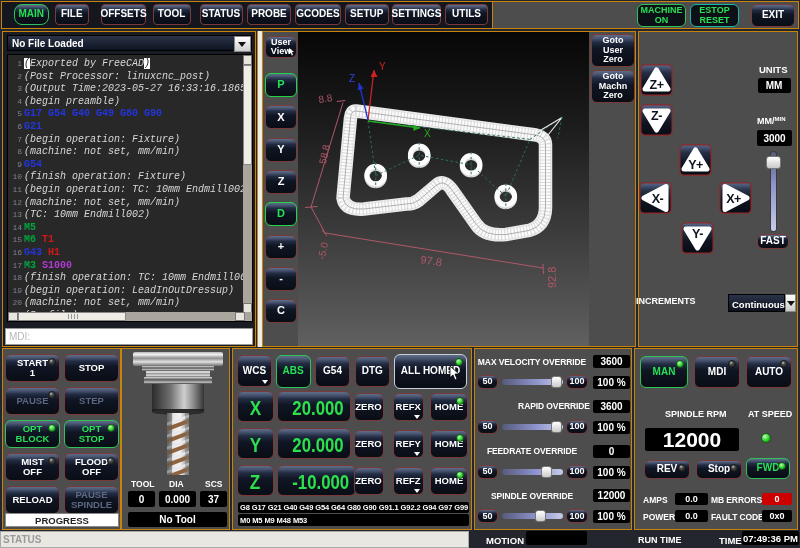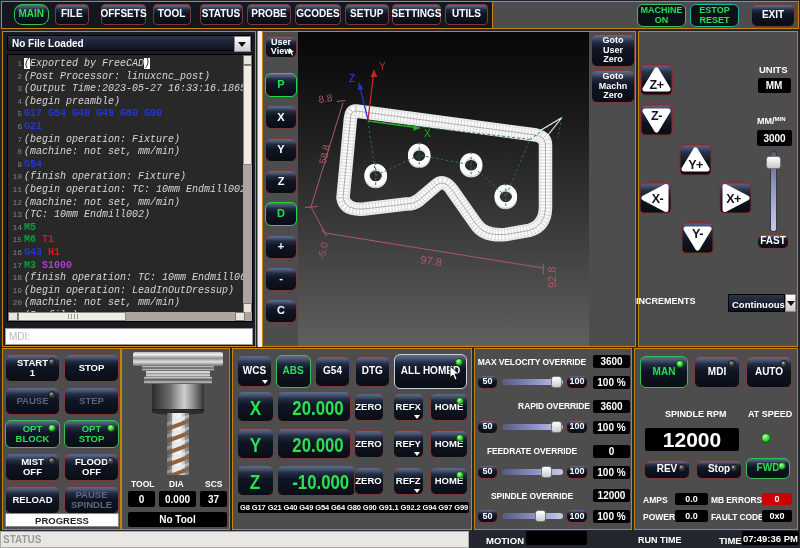--- a/index.html
+++ b/index.html
@@ -300,20 +300,21 @@
         <span style="display:inline-block;transform:scaleX(0.88);">Z</span>
       </div>
       <div class="btn" style="left:277px;top:464.5px;width:79px;height:31px;font-size:19.5px;color:#2ce04e;justify-content:flex-end;padding-right:6px;padding-top:4px;">
         <span style="display:inline-block;transform:scaleX(0.86);transform-origin:right center;">-10.000</span>
       </div>
       <div class="btn" style="left:353.5px;top:467px;width:30px;height:28px;font-size:9.5px;">ZERO</div>
       <div class="btn" style="left:392.5px;top:467px;width:31.5px;height:28px;font-size:9.5px;">REFZ<div style="position:absolute;right:3px;bottom:1px;width:0;height:0;border-left:3.5px solid transparent;border-right:3.5px solid transparent;border-top:4.5px solid #fff;"></div></div>
       <div class="btn" style="left:430px;top:467px;width:38px;height:28px;font-size:9.5px;">HOME<div class="led ledon"></div></div>
     </div>
 <div class="blk" style="left:238px;top:502px;width:231px;height:11px;font-size:7.5px;letter-spacing:-0.1px;justify-content:flex-start;padding-left:2px;white-space:nowrap;overflow:hidden;">G8 G17 G21 G40 G49 G54 G64 G80 G90 G91.1 G92.2 G94 G97 G99</div>
+<div class="blk" style="left:238px;top:514px;width:231px;height:12px;font-size:7.5px;letter-spacing:-0.1px;justify-content:flex-start;padding-left:2px;white-space:nowrap;overflow:hidden;">M0 M5 M9 M48 M53</div>
 
 <div class="p obord" style="left:474px;top:348px;width:158px;height:182px;background:#4d4d4d;"></div>
 <div id="ovr">
       <div class="lbl" style="left:477px;top:356.5px;width:110px;text-align:center;font-size:8.5px;letter-spacing:-0.1px;">MAX VELOCITY OVERRIDE</div>
       <div class="blk" style="left:593px;top:355px;width:37px;height:13px;font-size:10px;">3600</div>
       <div class="btn" style="left:477px;top:375px;width:21px;height:14px;font-size:9px;">50</div>
       <div class="p" style="left:502px;top:379px;width:61px;height:6px;border-radius:3px;background:linear-gradient(90deg,#565a7a,#8d93cc 55%,#c7cbe8 100%);"></div>
       <div class="p" style="left:550.68px;top:376px;width:11px;height:12px;border-radius:3px;background:linear-gradient(180deg,#fff,#ccc);border:1px solid #777;"></div>
       <div class="btn" style="left:566px;top:375px;width:22px;height:14px;font-size:9px;">100</div>
       <div class="blk" style="left:593px;top:376px;width:37px;height:13px;font-size:10px;">100 %</div>

